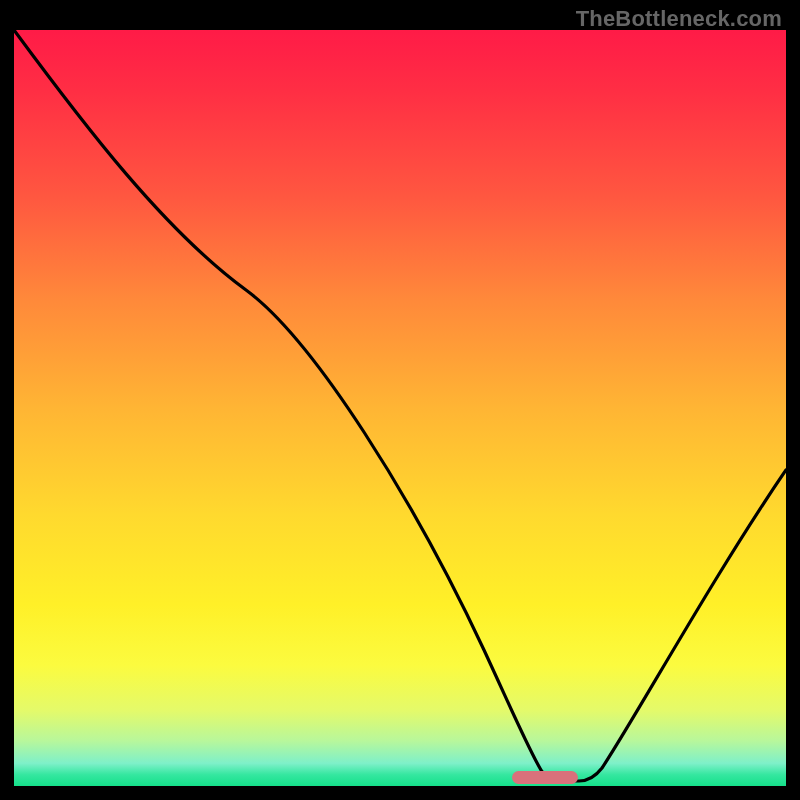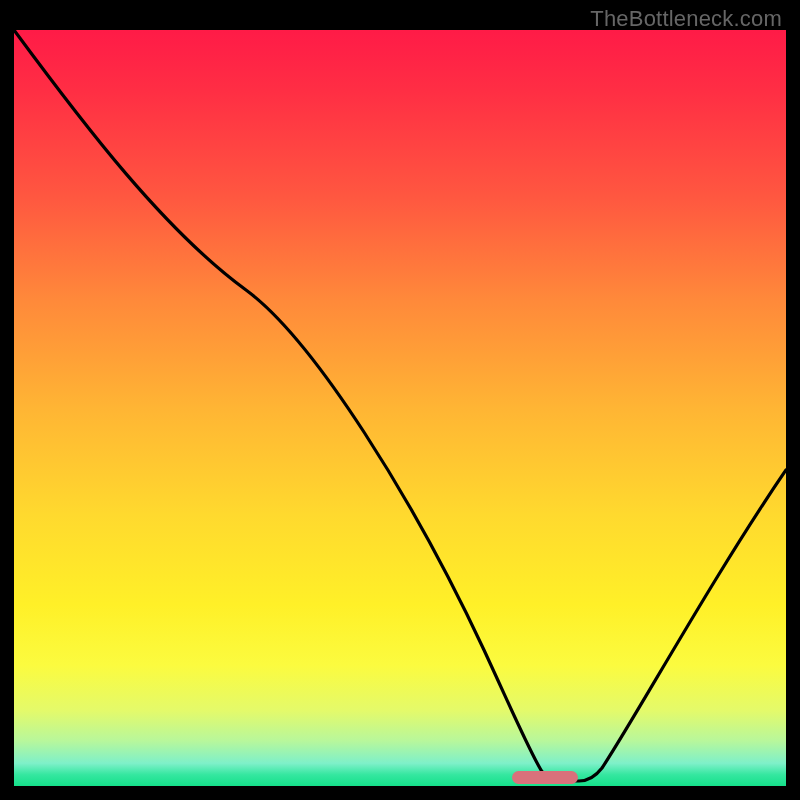--- a/index.html
+++ b/index.html
@@ -10,21 +10,21 @@
     position: relative;
     overflow: hidden;
     font-family: Arial, Helvetica, sans-serif;
   }
   .watermark {
     position: absolute;
     top: 6px;
     right: 18px;
     color: #666;
     font-size: 22px;
-    font-weight: 400;
+    font-weight: 700;
     letter-spacing: 0.2px;
     z-index: 5;
   }
   .plot {
     position: absolute;
     left: 14px;
     top: 30px;
     width: 772px;
     height: 756px;
     background: #000;

